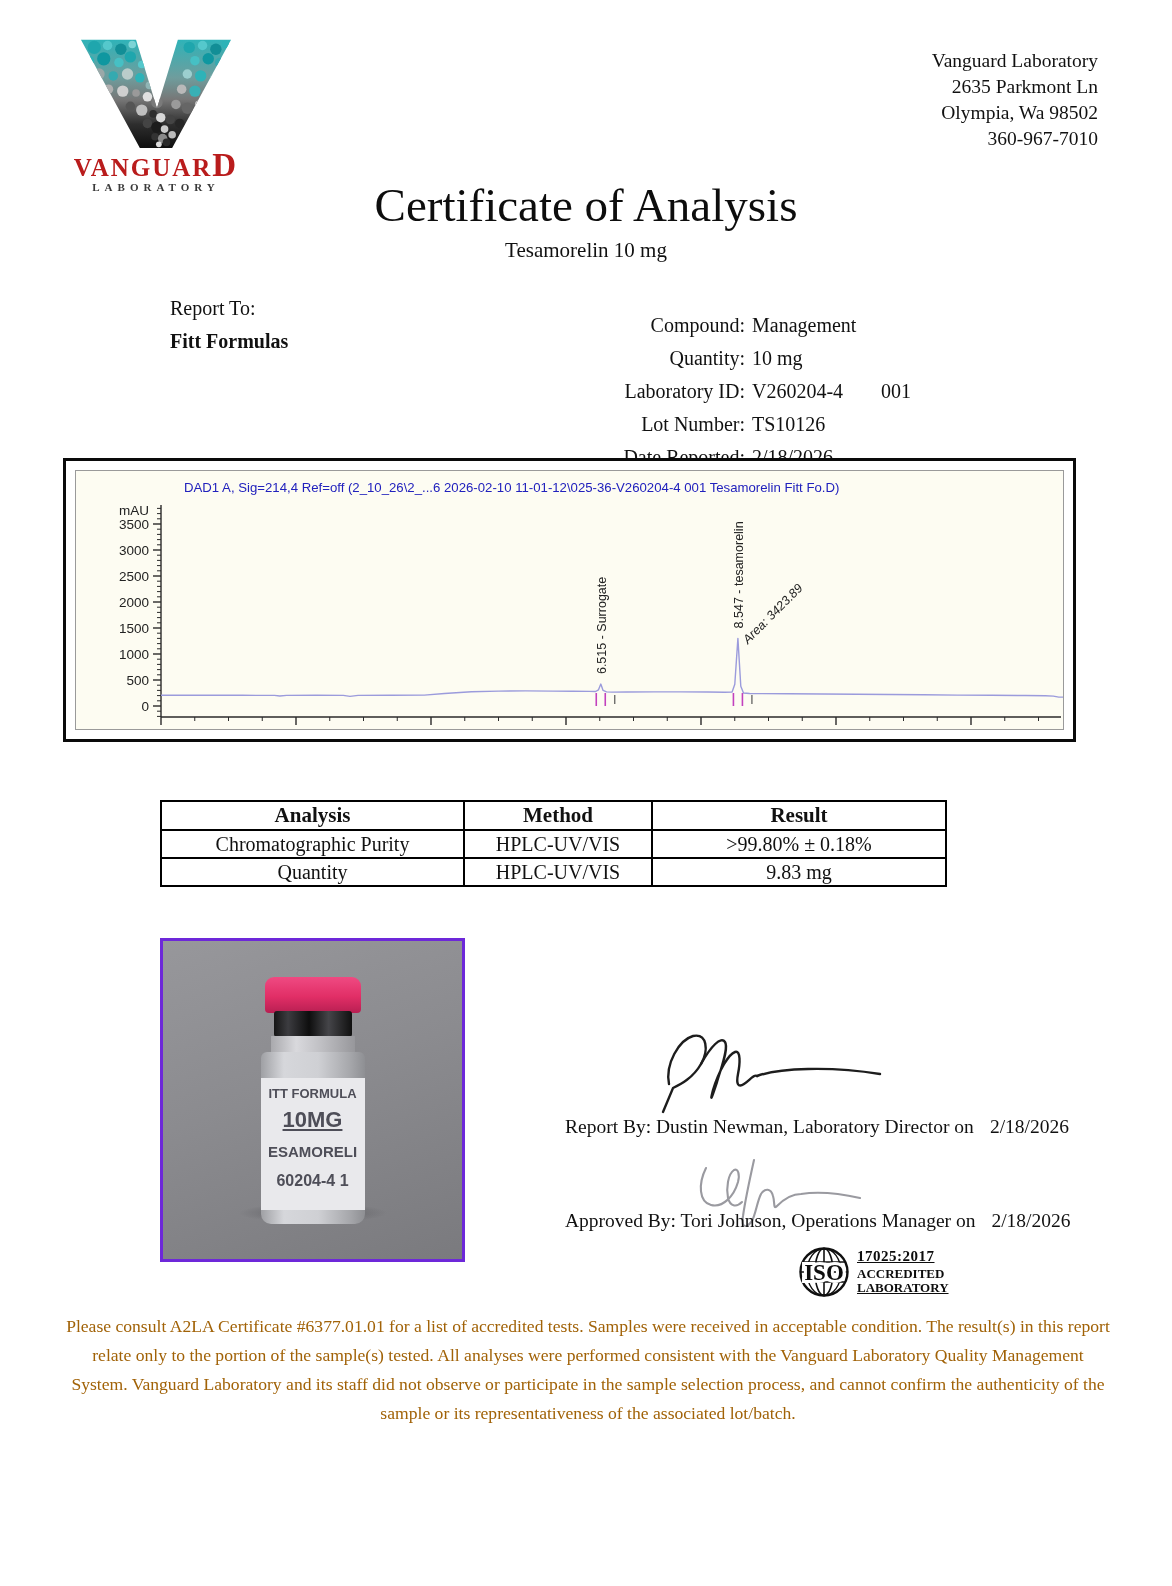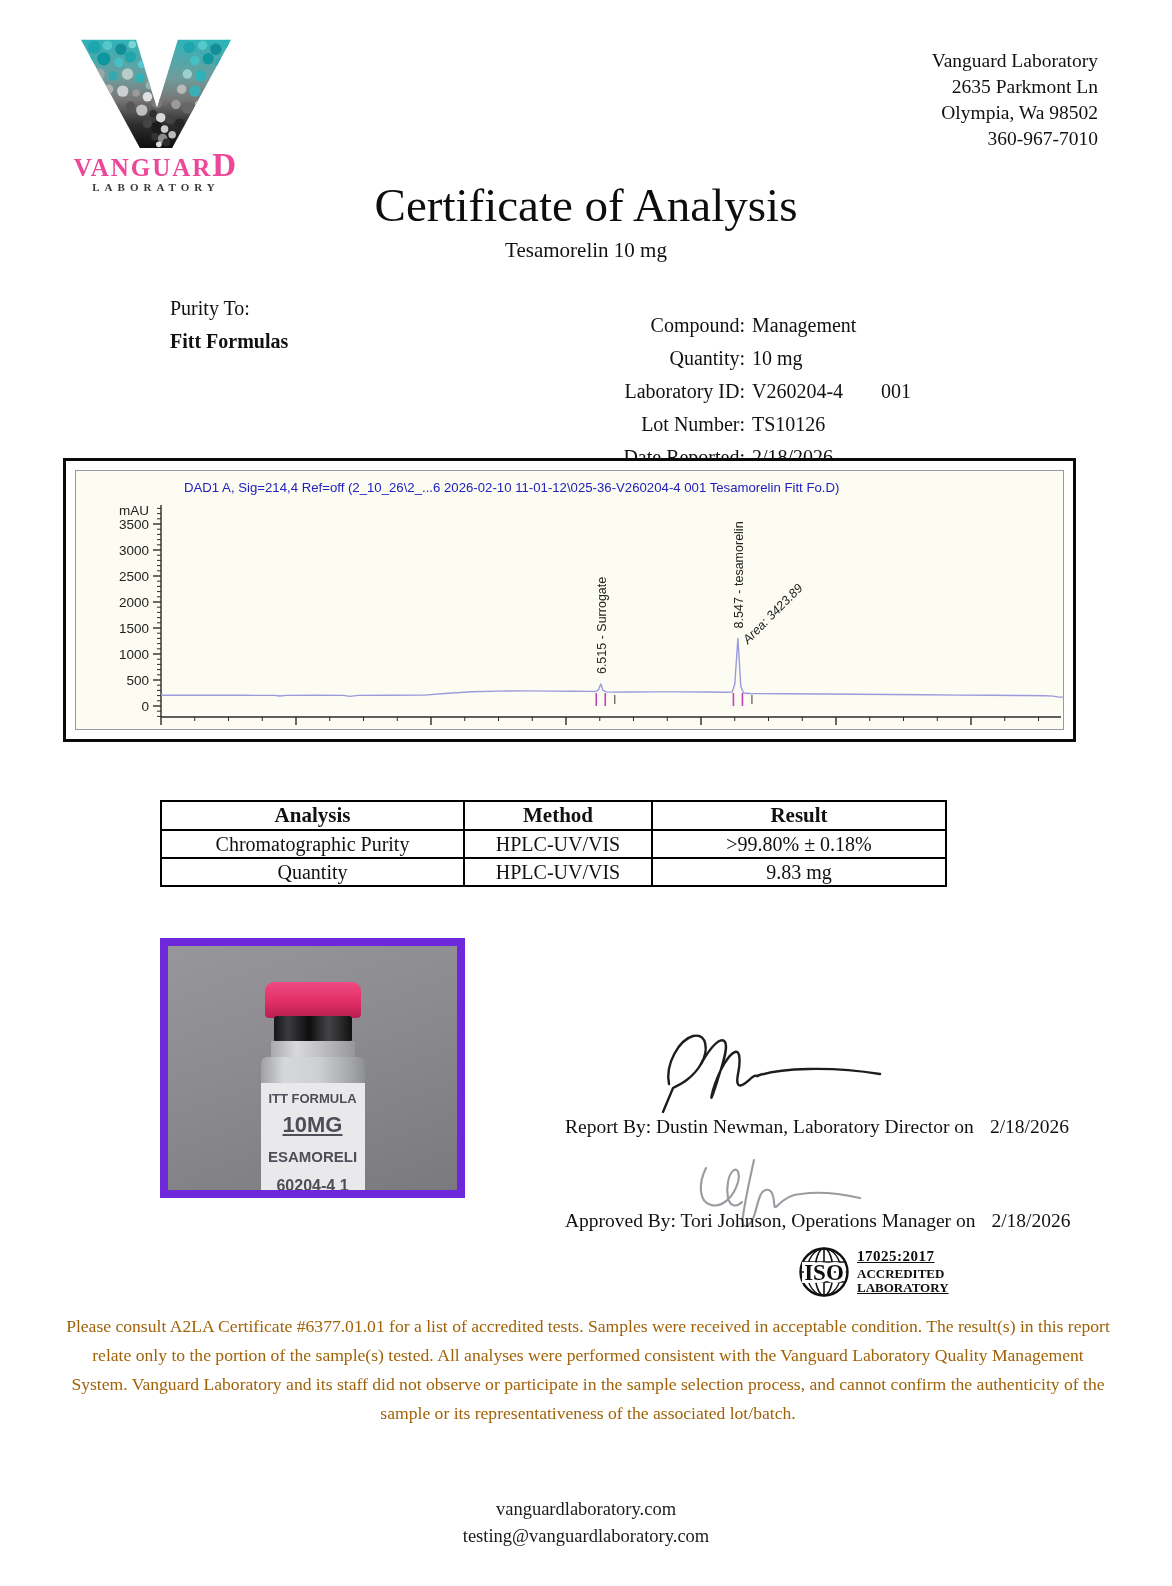--- a/index.html
+++ b/index.html
@@ -1,21 +1,21 @@
 <!DOCTYPE html>
 <html><head>
 <meta charset="utf-8">
 <style>
   * { margin:0; padding:0; box-sizing:border-box; }
   body { background:#ffffff; font-family:"Liberation Serif", serif; }
   #page { position:relative; width:1172px; height:1586px; background:#ffffff; overflow:hidden; color:#111; }
 
   
   .logo-wrap { position:absolute; left:72px; top:36px; width:168px; text-align:center; }
-  .logo-name { font-weight:bold; font-size:25px; letter-spacing:2px; color:#ec4899; line-height:22px;text-align:center; }
+  .logo-name { font-weight:bold; font-size:25px; letter-spacing:2px; color:#b91c1c; line-height:22px;text-align:center; }
   .logo-name .bigD { font-size:33px; }
   .logo-sub { font-size:11px; letter-spacing:5px; color:#3a3a3a; font-weight:bold; margin-top:2px; }
   .address { position:absolute; right:74px; top:48px; text-align:right; font-size:19.5px; line-height:26px; color:#111; }
 
   .doc-title { position:absolute; left:0; top:178px; width:100%; text-align:center; font-size:47px; color:#0d0d0d; }
   .doc-subtitle { position:absolute; left:0; top:238px; width:100%; text-align:center; font-size:21px; color:#111; }
 
   
   .report-to { position:absolute; left:170px; top:292px; font-size:20px; line-height:33px; }
   .report-to .bold { font-weight:bold; }
@@ -31,21 +31,21 @@
   .chart-inner svg { display:block; }
 
   
   table.results { position:absolute; left:160px; top:800px; border-collapse:collapse; font-size:20px; }
   table.results th, table.results td { border:2px solid #000; text-align:center; padding:1px 6px; }
   table.results th { font-size:21px; height:23px; }
   table.results td { height:28px; }
   .col-analysis { width:303px; } .col-method { width:188px; } .col-result { width:294px; }
 
   
-  .vial-frame { position:absolute; left:160px; top:938px; width:305px; height:260px; border:8px solid #6d28d9; background:#fdba74; }
+  .vial-frame { position:absolute; left:160px; top:938px; width:305px; height:324px; border:3px solid #6d28d9; background:#fdba74; }
   .vial-photo { position:absolute; inset:0; background:linear-gradient(160deg,#97979b 0%, #8b8b8f 45%, #7a7a7e 100%); overflow:hidden; }
   .vial { position:absolute; left:50%; top:36px; transform:translateX(-50%); width:110px; }
   .vial-cap { width:96px; height:36px; margin:0 auto; background:linear-gradient(180deg,#ef4a82 0%, #e12e66 55%, #b81f52 100%); border-radius:9px 9px 4px 4px; }
   .vial-crimp { width:78px; height:26px; margin:-2px auto 0; background:linear-gradient(90deg,#161616,#3c3c40 18%,#0e0e0e 45%,#454549 70%,#101010); border-radius:3px; }
   .vial-neck { width:84px; height:16px; margin:-1px auto 0; background:linear-gradient(90deg,#a9a9ad,#d9d9dd 30%,#bfbfc3 60%,#97979b); }
   .vial-body { width:104px; height:172px; margin:0 auto; background:linear-gradient(90deg,#9fa0a4,#d6d7db 22%,#cfd0d4 55%,#a7a8ac 85%,#8e8f93); border-radius:6px 6px 10px 10px; position:relative; overflow:hidden; }
   .vial-label { position:absolute; left:-6px; right:-6px; top:26px; bottom:14px; background:#e9e9ec; text-align:center; font-family:"Liberation Sans",sans-serif; color:#4e4e58; overflow:hidden; }
   .vl1 { font-size:13px; font-weight:bold; margin-top:8px; white-space:nowrap; }
   .vl2 { font-size:22px; font-weight:bold; text-decoration:underline; margin-top:6px; }
   .vl3 { font-size:15px; font-weight:bold; margin-top:10px; white-space:nowrap; }
@@ -151,21 +151,21 @@
     <div>Vanguard Laboratory</div>
     <div>2635 Parkmont Ln</div>
     <div>Olympia, Wa 98502</div>
     <div>360-967-7010</div>
   </div>
 
   <div class="doc-title">Certificate of Analysis</div>
   <div class="doc-subtitle">Tesamorelin 10 mg</div>
 
   <div class="report-to">
-    <div>Purity To:</div>
+    <div>Report To:</div>
     <div class="bold">Fitt Formulas</div>
   </div>
 
   <div class="info-block">
     <div class="info-row">
       <span class="info-label">Compound:</span>
       <span class="info-value">Management</span>
     </div>
     <div class="info-row">
       <span class="info-label">Quantity:</span>
@@ -365,18 +365,14 @@
     </svg>
     <div class="iso-text">
       <div class="iso-l1">17025:2017</div>
       <div class="iso-l2">ACCREDITED</div>
       <div class="iso-l3">LABORATORY</div>
     </div>
   </div>
 
   <div class="disclaimer">Please consult A2LA Certificate #6377.01.01 for a list of accredited tests. Samples were received in acceptable condition. The result(s) in this report relate only to the portion of the sample(s) tested. All analyses were performed consistent with the Vanguard Laboratory Quality Management System. Vanguard Laboratory and its staff did not observe or participate in the sample selection process, and cannot confirm the authenticity of the sample or its representativeness of the associated lot/batch.</div>
 
-  <div class="footer">
-    <div>vanguardlaboratory.com</div>
-    <div>testing@vanguardlaboratory.com</div>
-  </div>
 
 </div>
 
 </body></html>

